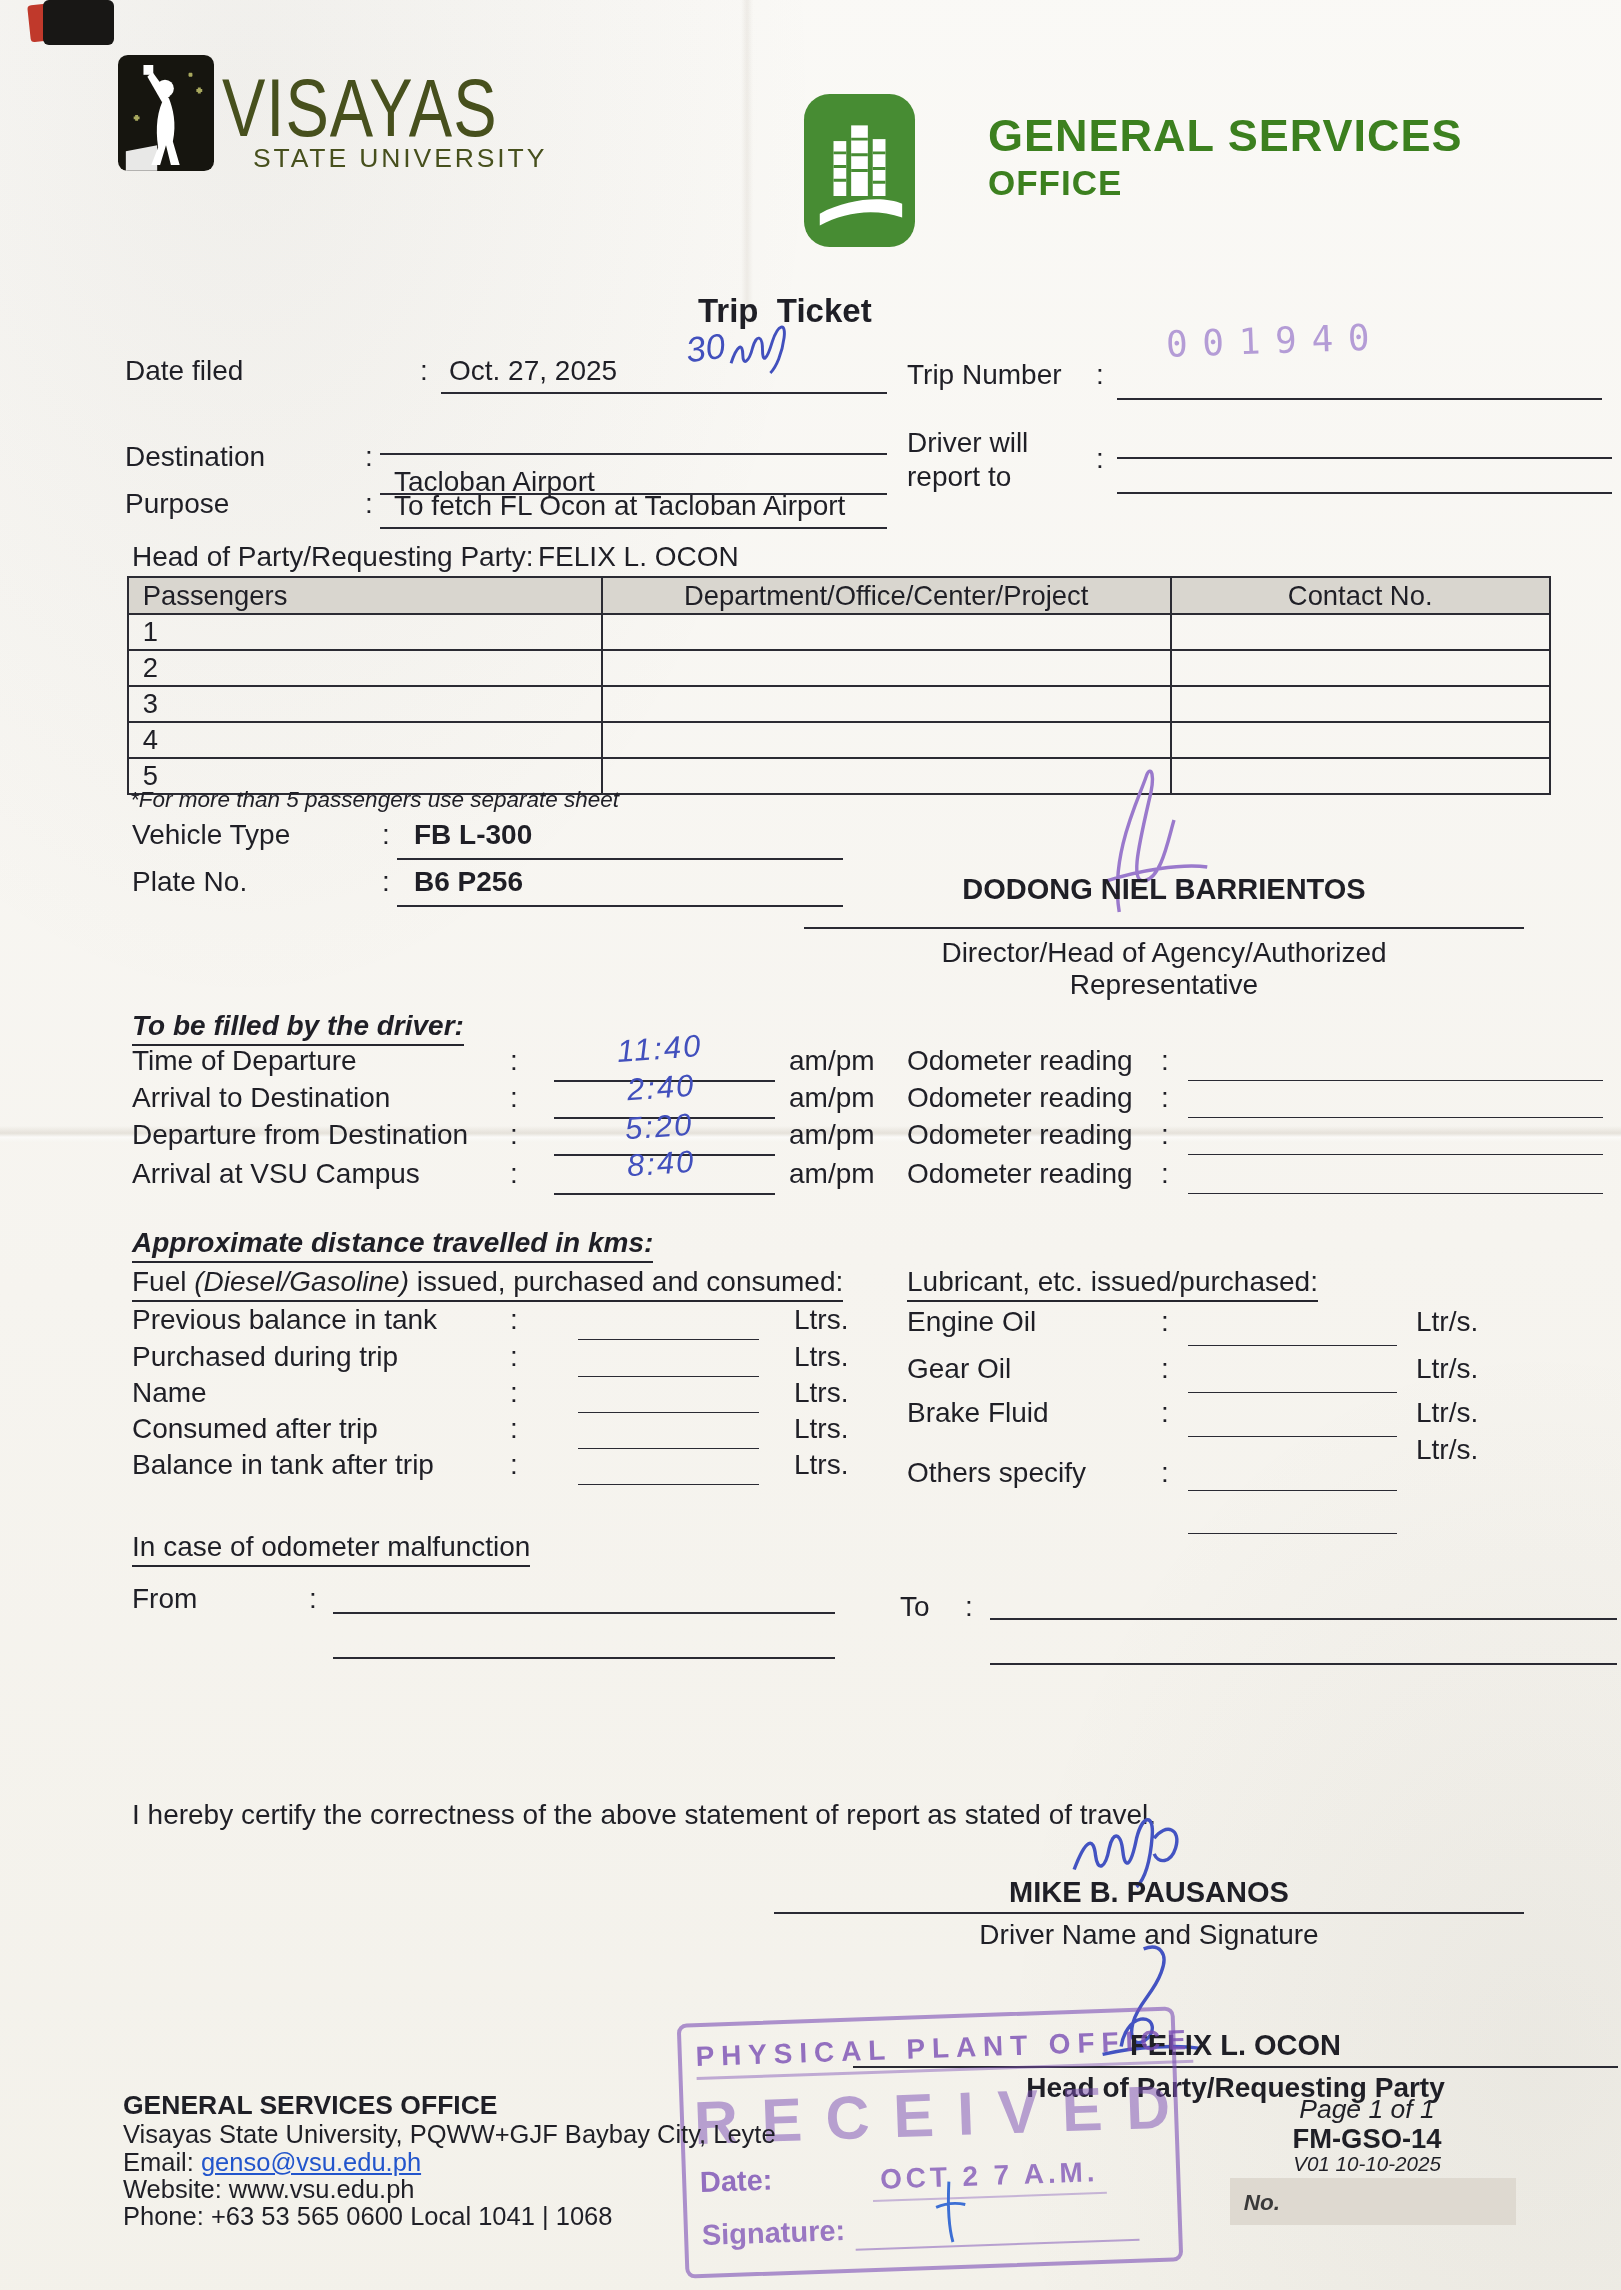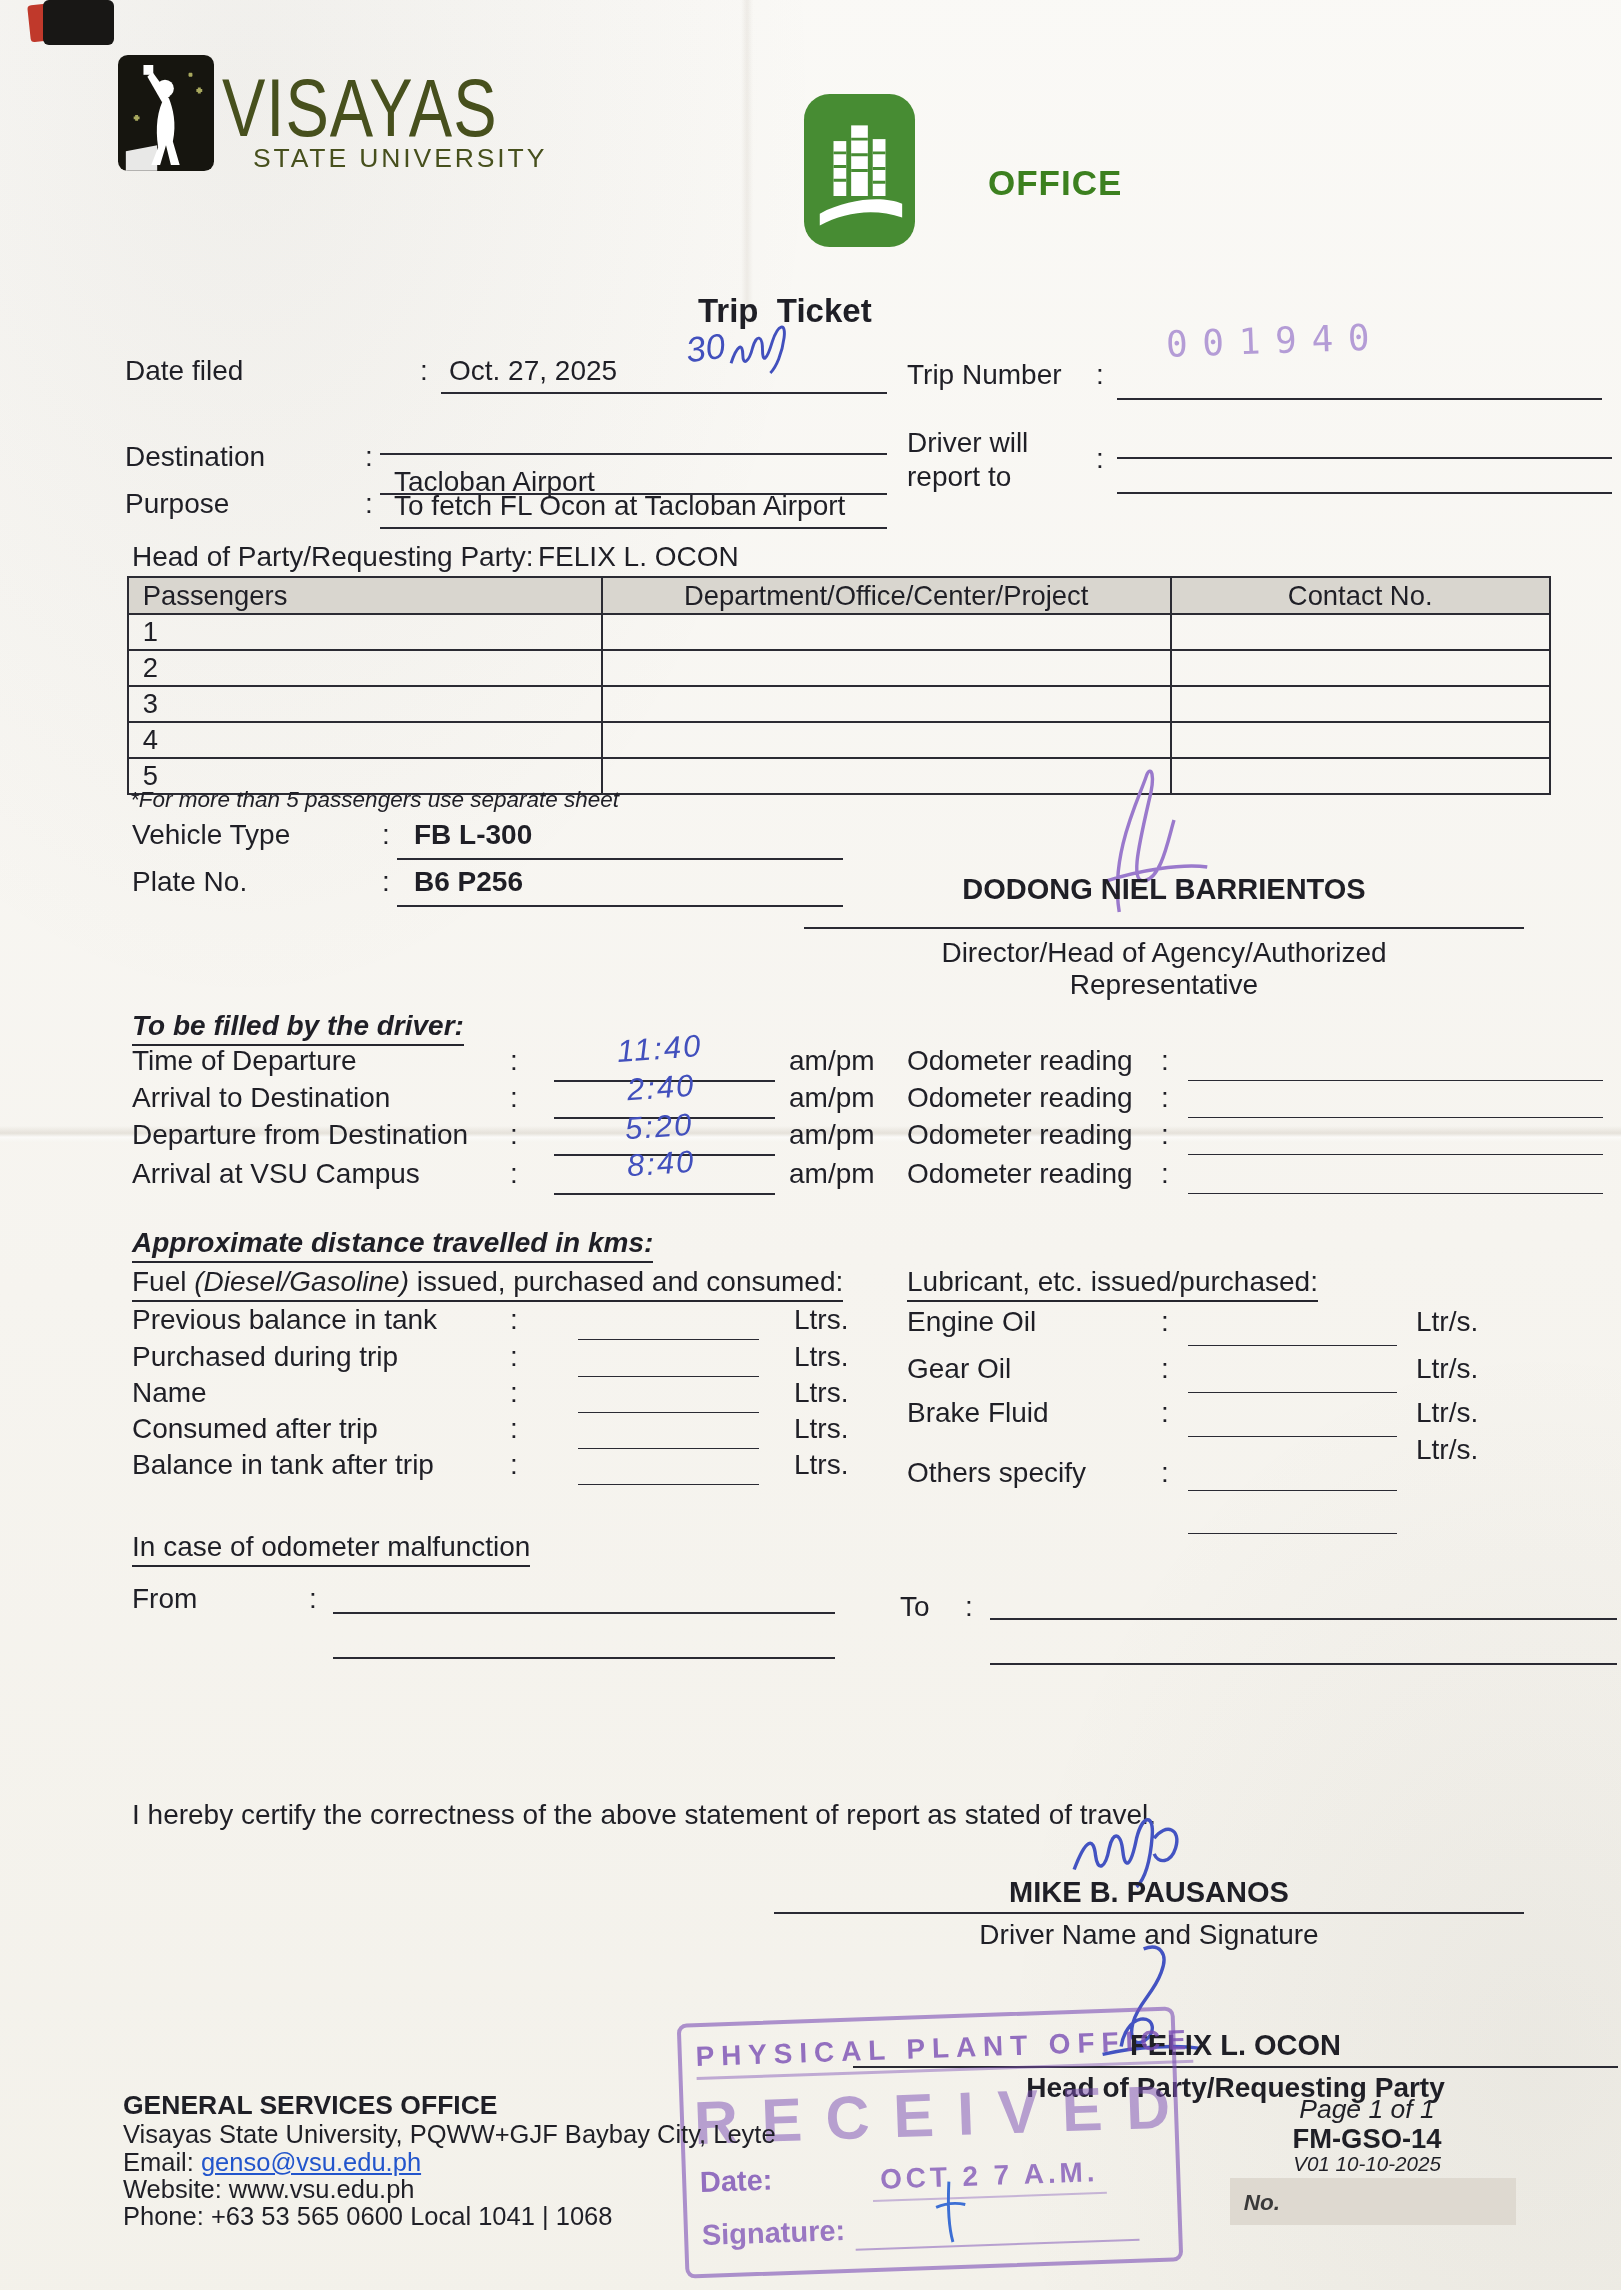--- a/index.html
+++ b/index.html
@@ -94,20 +94,21 @@
         <rect x="30" y="48" width="13" height="56"></rect>
         <rect x="48" y="32" width="17" height="72"></rect>
         <rect x="70" y="46" width="13" height="58"></rect>
         <path d="M16 122 C 46 106 82 104 100 112 L 100 126 C 72 116 42 120 16 134 Z"></path>
       </g>
       <g stroke="#478c33" stroke-width="3">
         <path d="M30 60 h13 M30 74 h13 M30 88 h13 M48 46 h17 M48 62 h17 M48 78 h17 M70 60 h13 M70 76 h13 M70 90 h13"></path>
       </g>
     </svg>
   </div>
+  <div class="abs gso-word1 green">GENERAL SERVICES</div>
   <div class="abs gso-word2 green">OFFICE</div>
 
   <div class="abs title">Trip  Ticket</div>
   <div class="abs numstamp">001940</div>
 
   <div class="abs drow" style="top:355px">
     <span class="abs lbl" style="left:125px">Date filed</span>
     <span class="abs colon" style="left:420px"></span>
     <span class="abs lbl" style="left:449px">Oct. 27, 2025</span>
     <span class="abs ink" style="left:686px;top:-27.4px;font-size:35px;transform:rotate(-8deg)">30</span>

